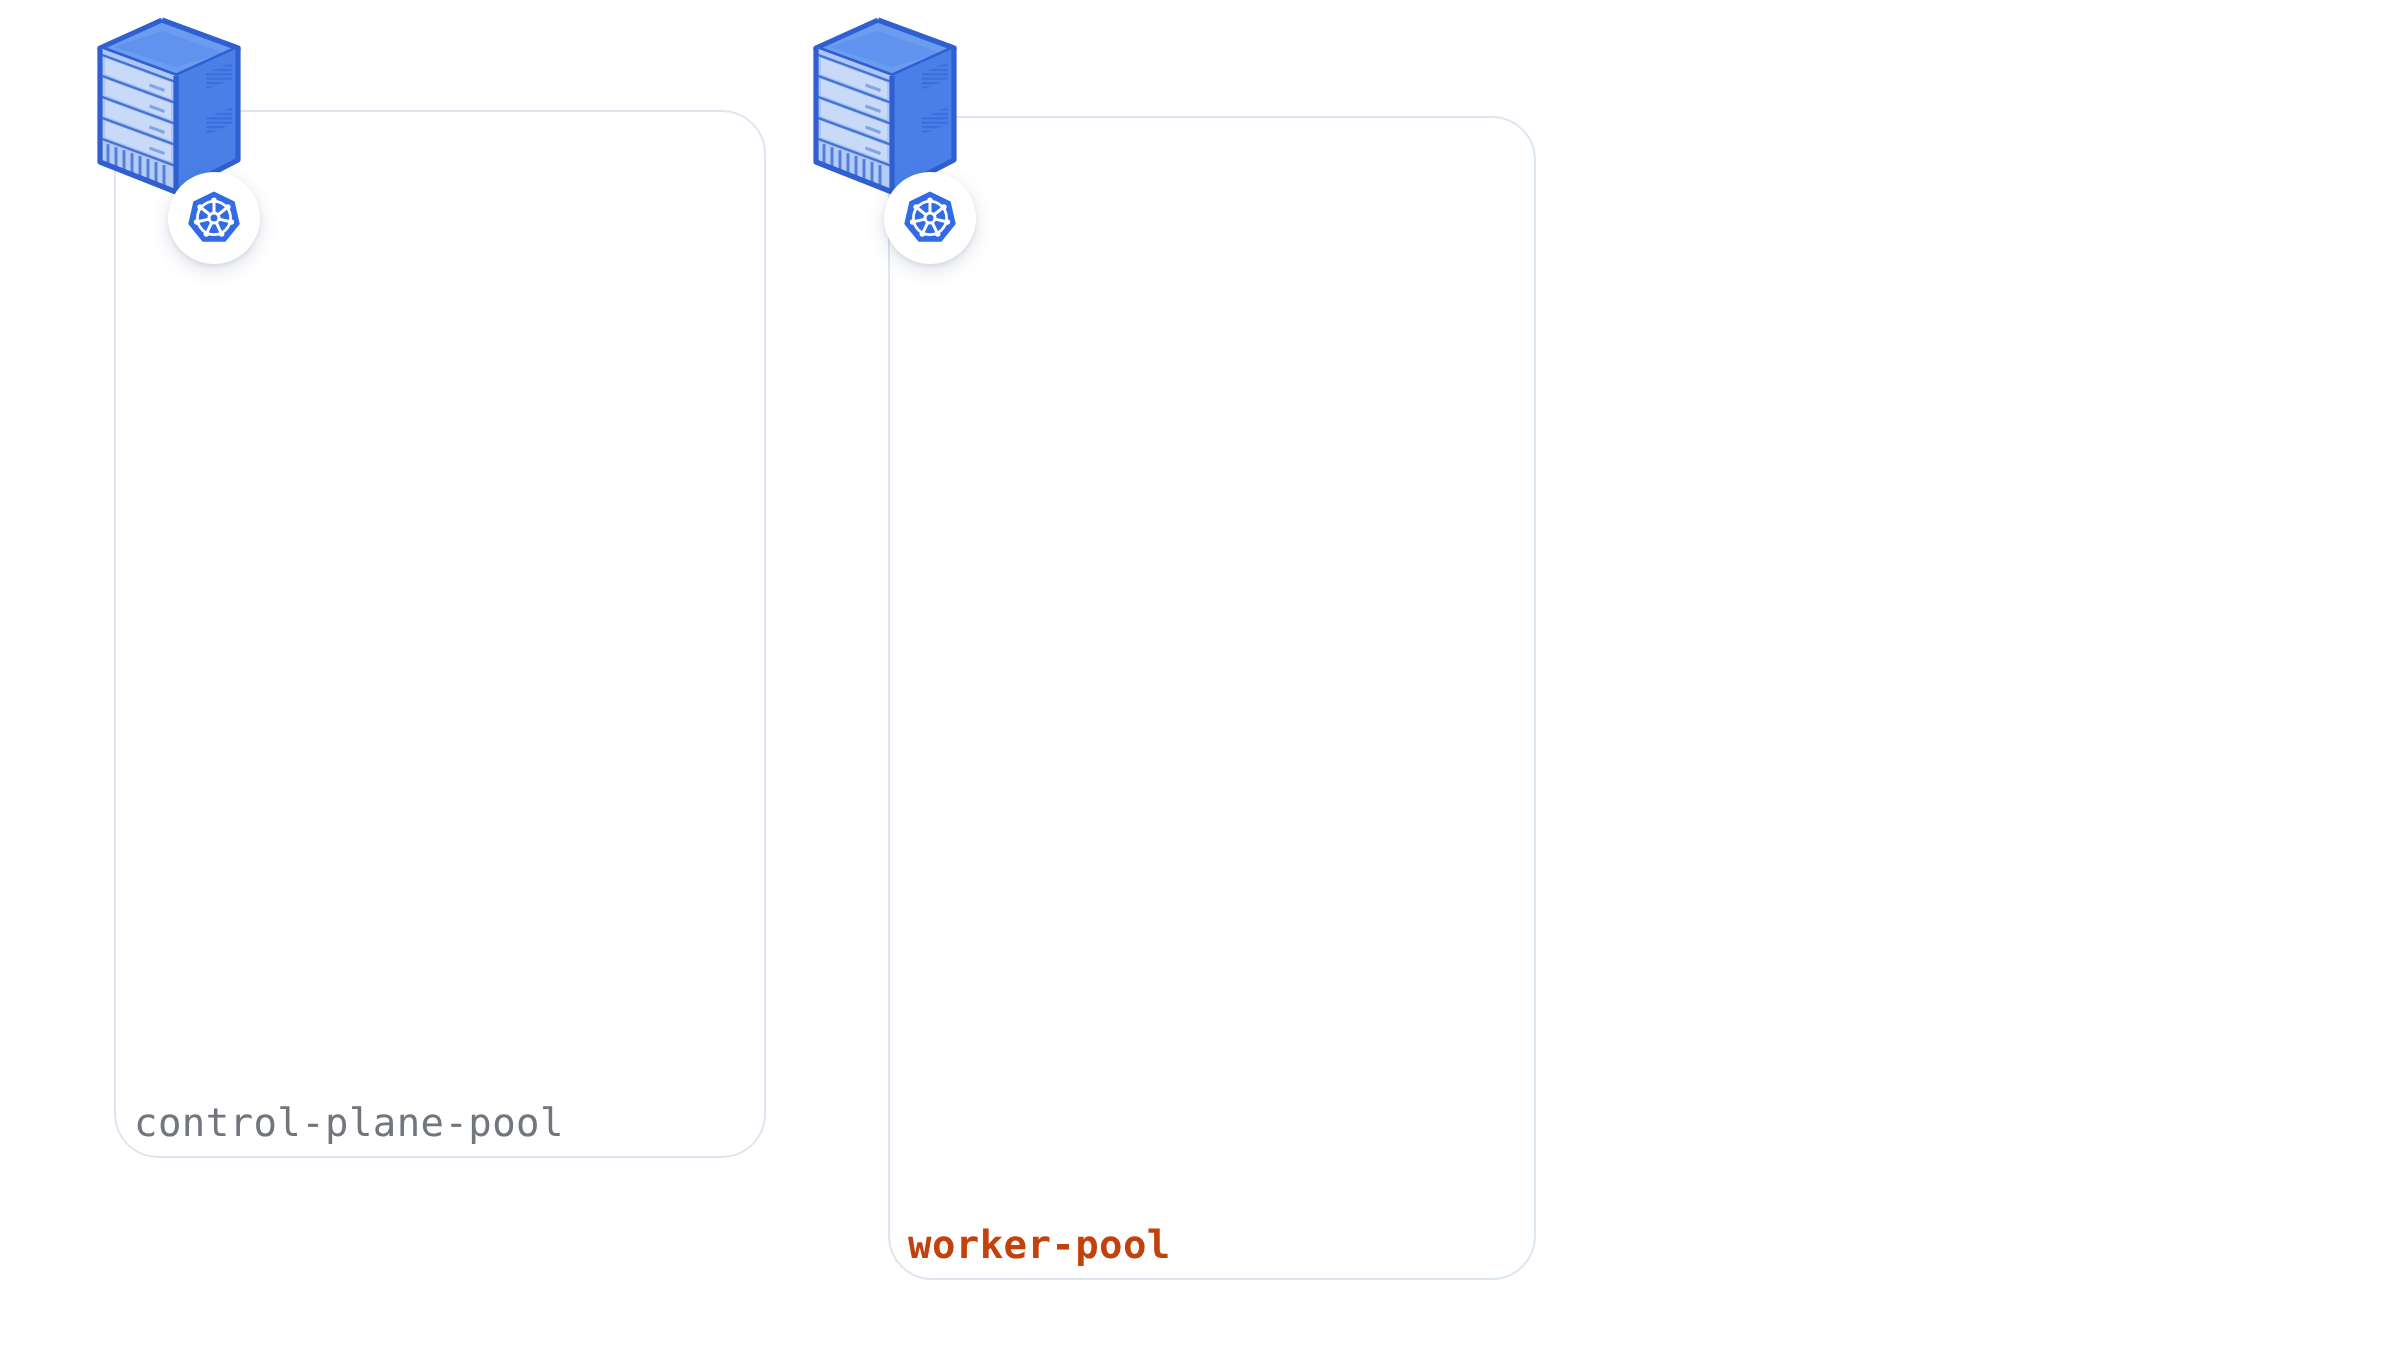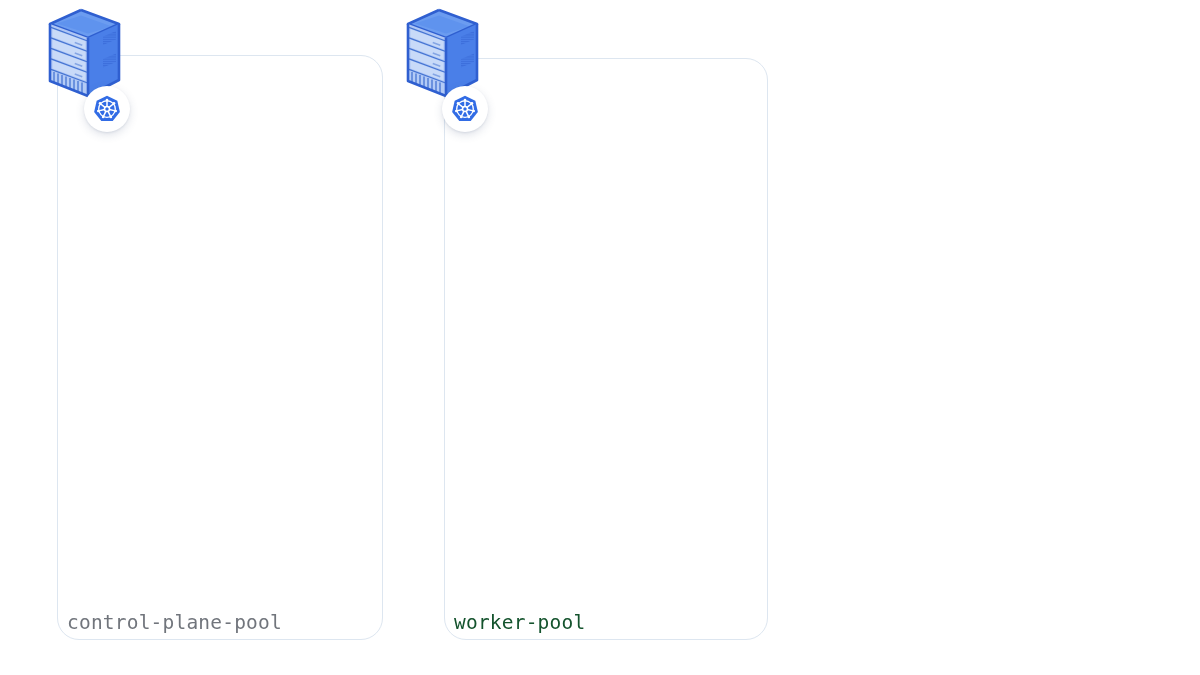--- a/index.html
+++ b/index.html
@@ -77,21 +77,21 @@
     display: flex;
     align-items: center;
     justify-content: center;
   }
   .k8s-badge svg { display: block; }
 </style>
 </head>
 <body>
 
 <div id="canvas">
-    <div class="pool-card" style="left: 57px; top: 55px; width: 326px; height: 585px; border-color: rgb(221, 230, 240); background: rgb(255, 255, 255);">
+    <div class="pool-card" style="left: 57px; top: 55px; width: 326px; height: 524px; border-color: rgb(221, 230, 240); background: rgb(255, 255, 255);">
       <div class="pool-body">
         <div class="pool-label" style="color: rgb(113, 117, 124);">control-plane-pool</div>
       </div>
     </div>
     <div class="node-emblem" style="left: 48px; top: 8px;">
   <svg class="server-icon" viewBox="0 0 75 100" xmlns="http://www.w3.org/2000/svg">
     <defs>
       <pattern id="vent-h" width="4" height="2.2" patternUnits="userSpaceOnUse">
         <rect x="0" y="0" width="4" height="1.1" fill="#2f5fd0" opacity="0.55"></rect>
       </pattern>
@@ -162,21 +162,21 @@
           <circle cx="10.14" cy="22.02" r="1.35" fill="#ffffff"></circle>
           <line x1="11.47" y1="14.58" x2="5.81" y2="15.87" stroke="#ffffff" stroke-width="1.5" stroke-linecap="round"></line>
           <circle cx="5.32" cy="15.98" r="1.35" fill="#ffffff"></circle>
           <line x1="11.97" y1="12.38" x2="7.43" y2="8.76" stroke="#ffffff" stroke-width="1.5" stroke-linecap="round"></line>
           <circle cx="7.04" cy="8.45" r="1.35" fill="#ffffff"></circle>
   </svg>
       </div>
     </div>
     <div class="pool-card" style="left: 444px; top: 58px; width: 324px; height: 582px; border-color: rgb(221, 230, 240); background: rgb(255, 255, 255);">
       <div class="pool-body">
-        <div class="pool-label" style="color: #14532d;">worker-pool</div>
+        <div class="pool-label" style="color: #c2410c; font-weight: bold;">worker-pool</div>
       </div>
     </div>
     <div class="node-emblem" style="left: 406px; top: 8px;">
   <svg class="server-icon" viewBox="0 0 75 100" xmlns="http://www.w3.org/2000/svg">
     <defs>
       <pattern id="vent-h" width="4" height="2.2" patternUnits="userSpaceOnUse">
         <rect x="0" y="0" width="4" height="1.1" fill="#2f5fd0" opacity="0.55"></rect>
       </pattern>
     </defs>
 

